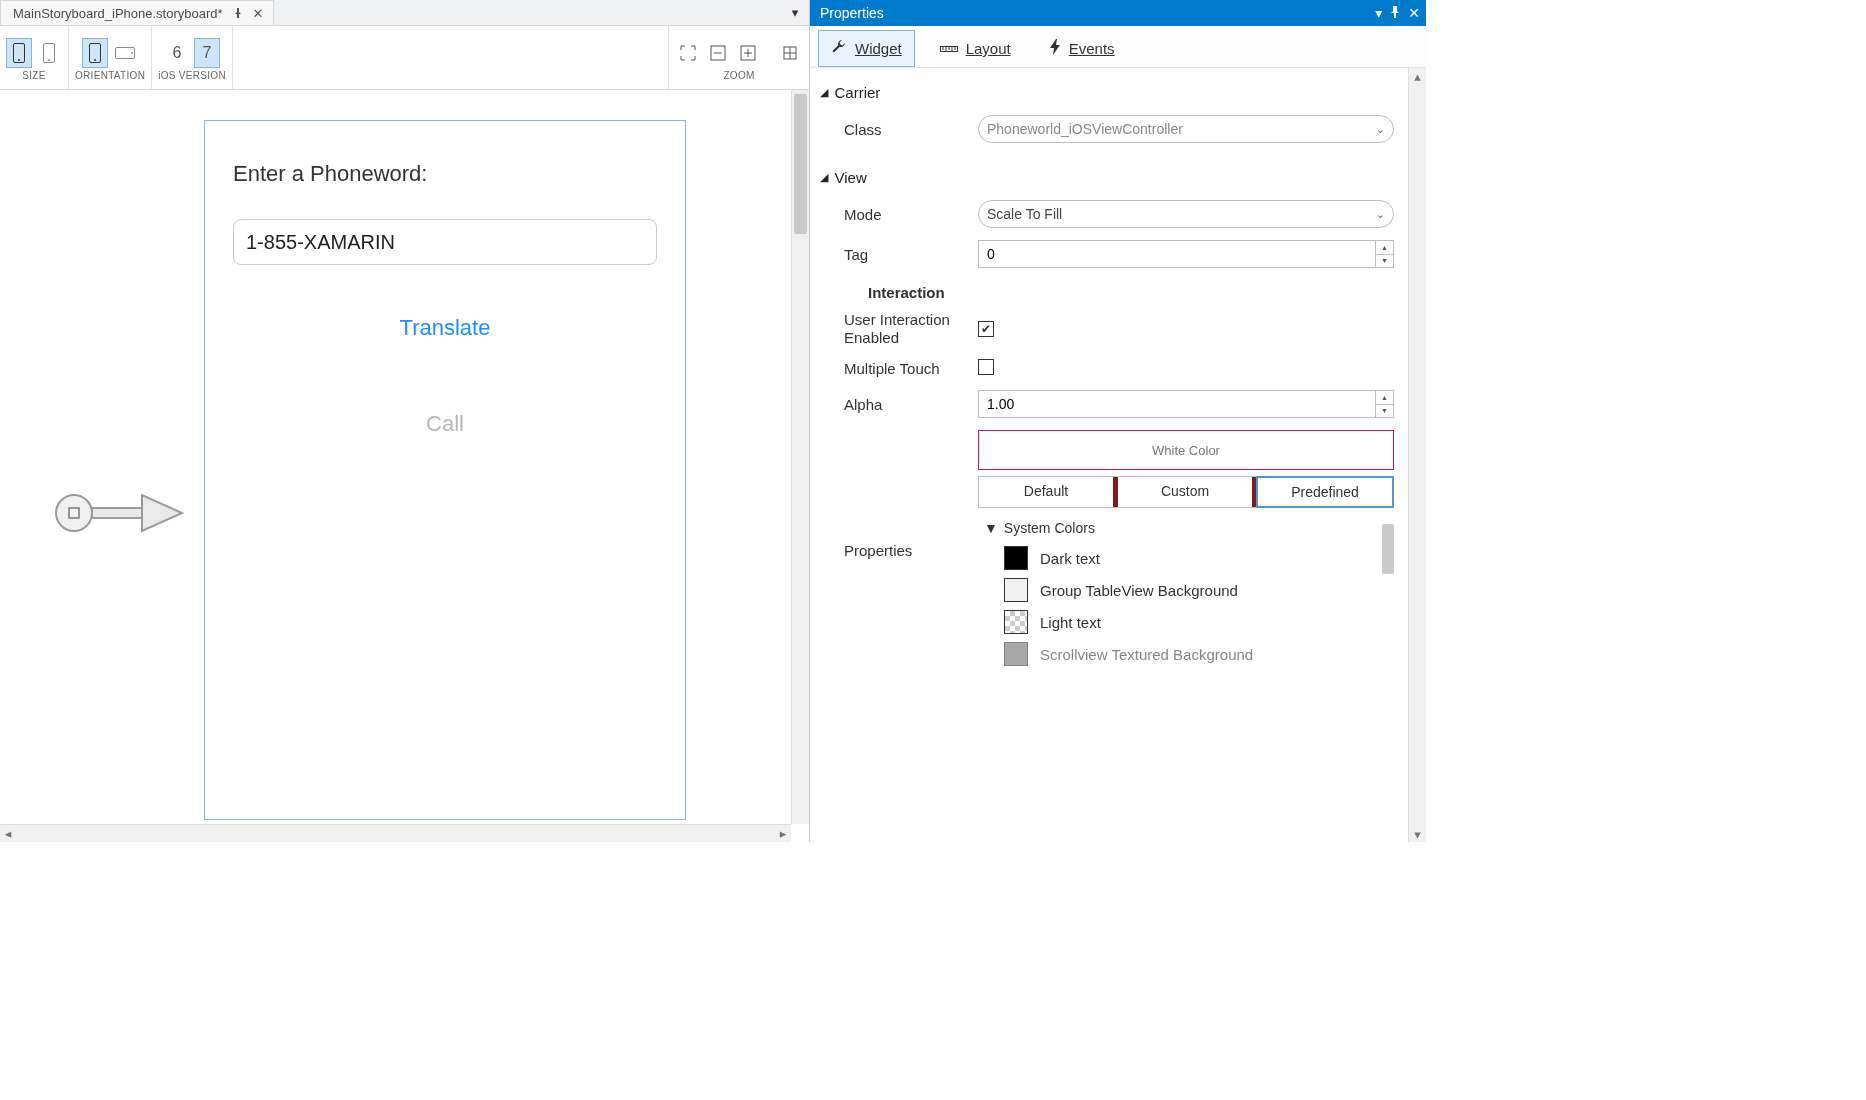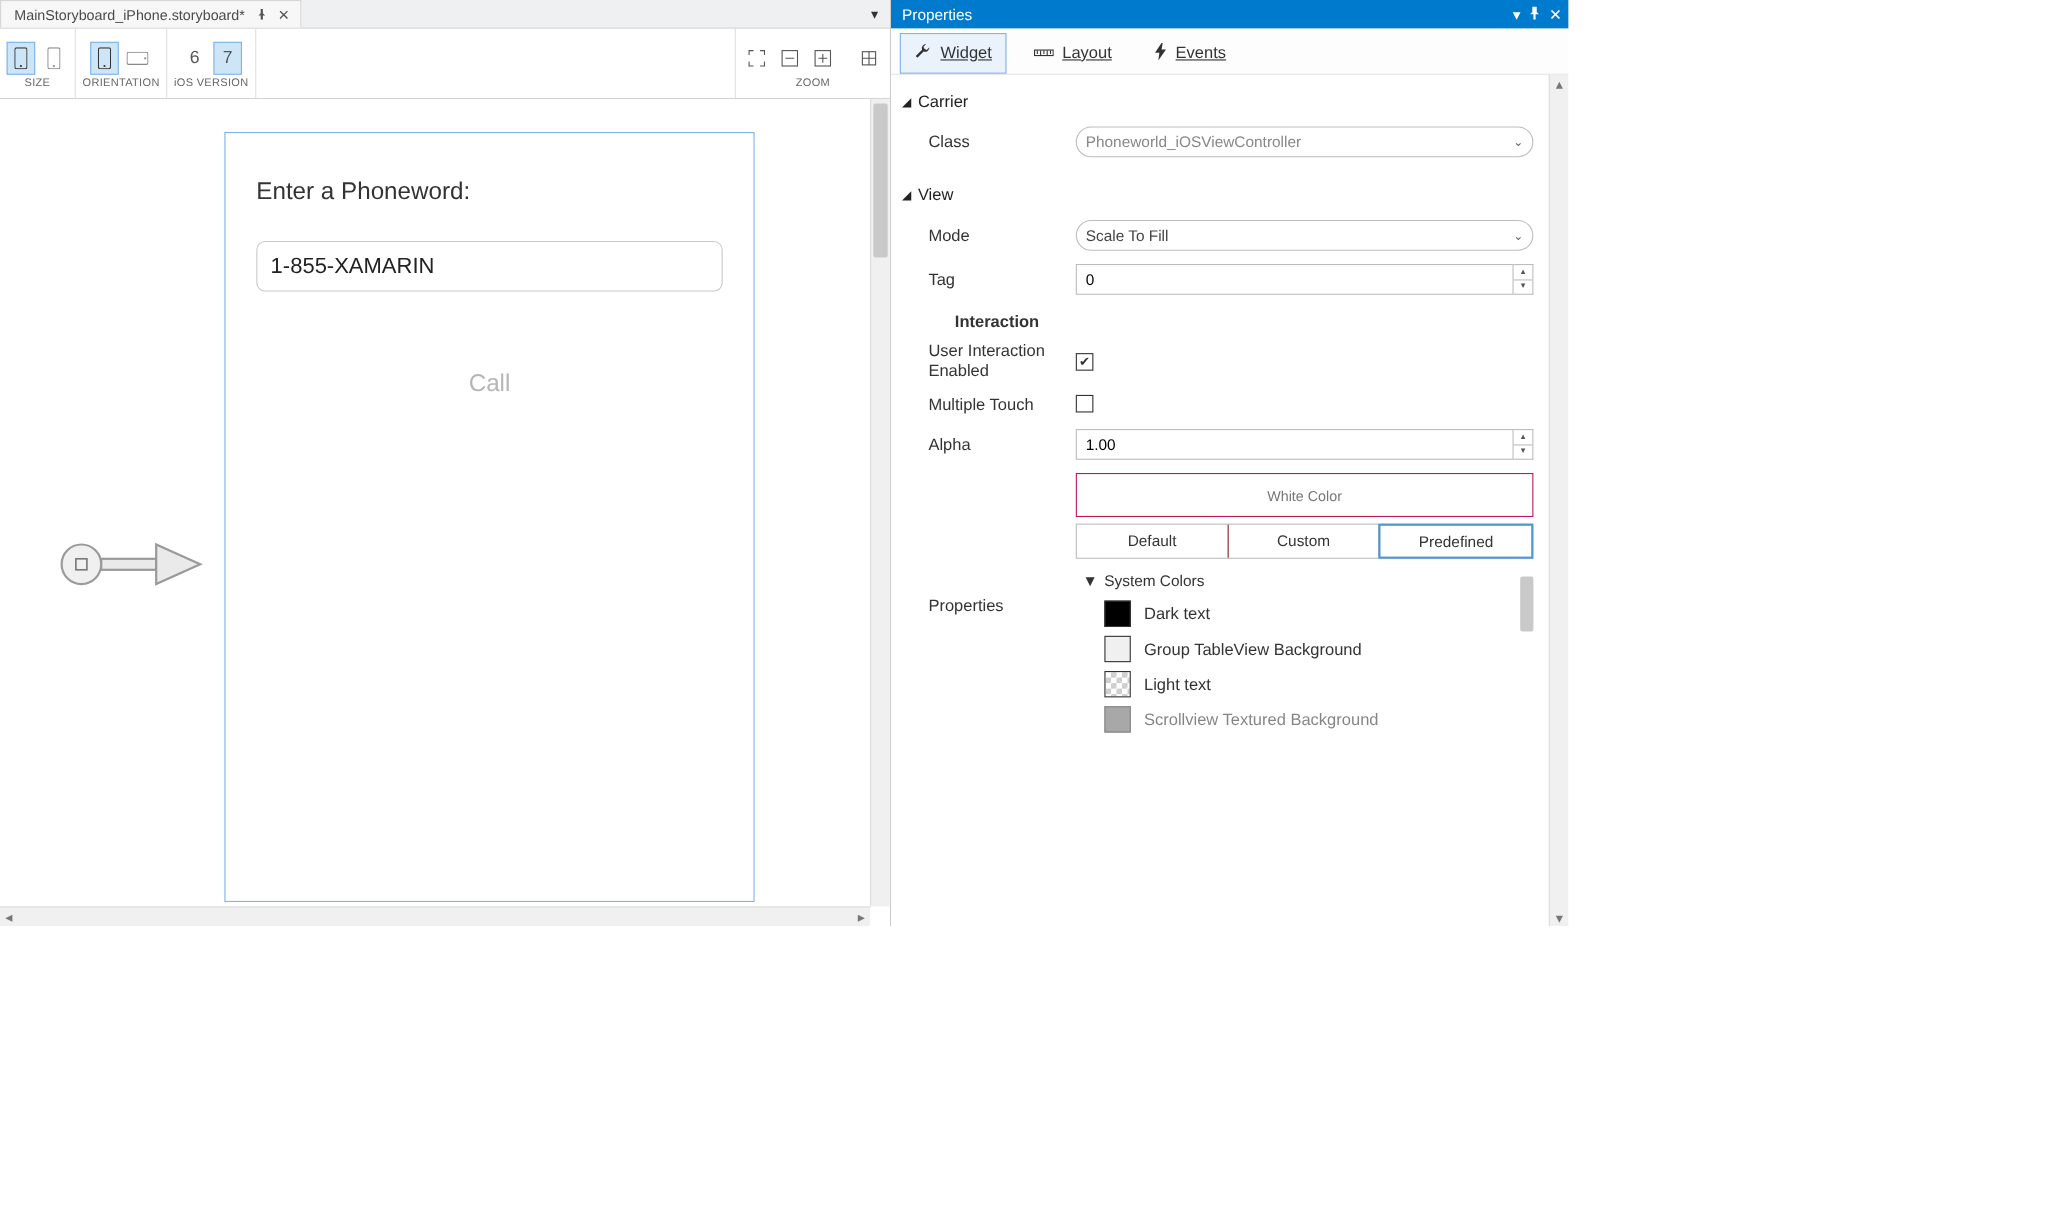--- a/index.html
+++ b/index.html
@@ -211,21 +211,21 @@
 .tselect .caret { margin-left:auto; color:#666; font-size:11px;}
 .spinbox { display:flex; }
 .spinbox input{ flex:1; height:28px; border:1px solid #bdbdbd; padding:0 8px; font-size:14px;}
 .spin-btns{ width:18px; display:flex; flex-direction:column; border:1px solid #bdbdbd; border-left:none;}
 .spin-btns div{flex:1; display:flex;align-items:center;justify-content:center;font-size:7px;color:#555;cursor:pointer;}
 .spin-btns div:first-child{border-bottom:1px solid #bdbdbd;}
 .subheader { font-weight:bold; font-size:15px; padding: 10px 0 4px 50px;}
 .cbox { width:16px; height:16px; border:1px solid #333; display:inline-flex;align-items:center;justify-content:center;font-size:12px;cursor:pointer;}
 .bg-display{ width:100%; height:40px; border:1px solid #be185d; display:flex;align-items:center;justify-content:center;color:#777;}
 .tab3 { display:flex; border:1px solid #bdbdbd; margin-top:6px;}
-.tab3 > div { flex:1; text-align:center; padding:6px 0; border-right:1px solid #7f1d1d; cursor:pointer; font-size:14px;}
+.tab3 > div { flex:1; text-align:center; padding:6px 0; border-right:5px solid #7f1d1d; cursor:pointer; font-size:14px;}
 .tab3 > div:last-child{border-right:none;}
 .tab3 > div.sel{ border:2px solid #4f97d3; margin:-1px; background:#fff;}
 .colorlist { margin-top:8px; padding-right:26px; position:relative;}
 .colorgroup { display:flex; align-items:center; gap:6px; font-size:14px; padding:4px 0 6px 6px;}
 .coloritem { display:flex; align-items:center; gap:12px; padding:4px 0 4px 26px; font-size:15px;}
 .swatch { width:24px; height:24px; border:1px solid #333; }
 .colorlist-thumb { position:absolute; right:0; top:8px; width:12px; height:50px; background:#c9c9c9; border-radius:2px;}
 .icon-svg { display:inline-block; }
 </style>
 </head>
@@ -331,20 +331,21 @@
           <circle cx="22" cy="28" r="18" fill="#f0f0f0" stroke="#9a9a9a" stroke-width="2"></circle>
           <rect x="17" y="23" width="10" height="10" fill="none" stroke="#7a7a7a" stroke-width="1.5"></rect>
           <rect x="40" y="23" width="50" height="10" fill="#eaeaea" stroke="#9a9a9a" stroke-width="2"></rect>
           <polygon points="90,10 90,46 130,28" fill="#eaeaea" stroke="#9a9a9a" stroke-width="2"></polygon>
         </svg>
       </div>
       <div class="phone-frame">
         <div class="app-body">
           <div class="heading">Enter a Phoneword:</div>
           <input class="textfield" value="1-855-XAMARIN" style="">
+          <div class="btn-translate">Translate</div>
           <div class="btn-call">Call</div>
         </div>
       </div>
     </div>
     <div class="vscroll">
         <div class="vscroll-thumb"></div>
       </div>
     <div class="hscroll">
       <div class="hscroll-arrow left">◂</div>
         <div class="hscroll-arrow right">▸</div>

